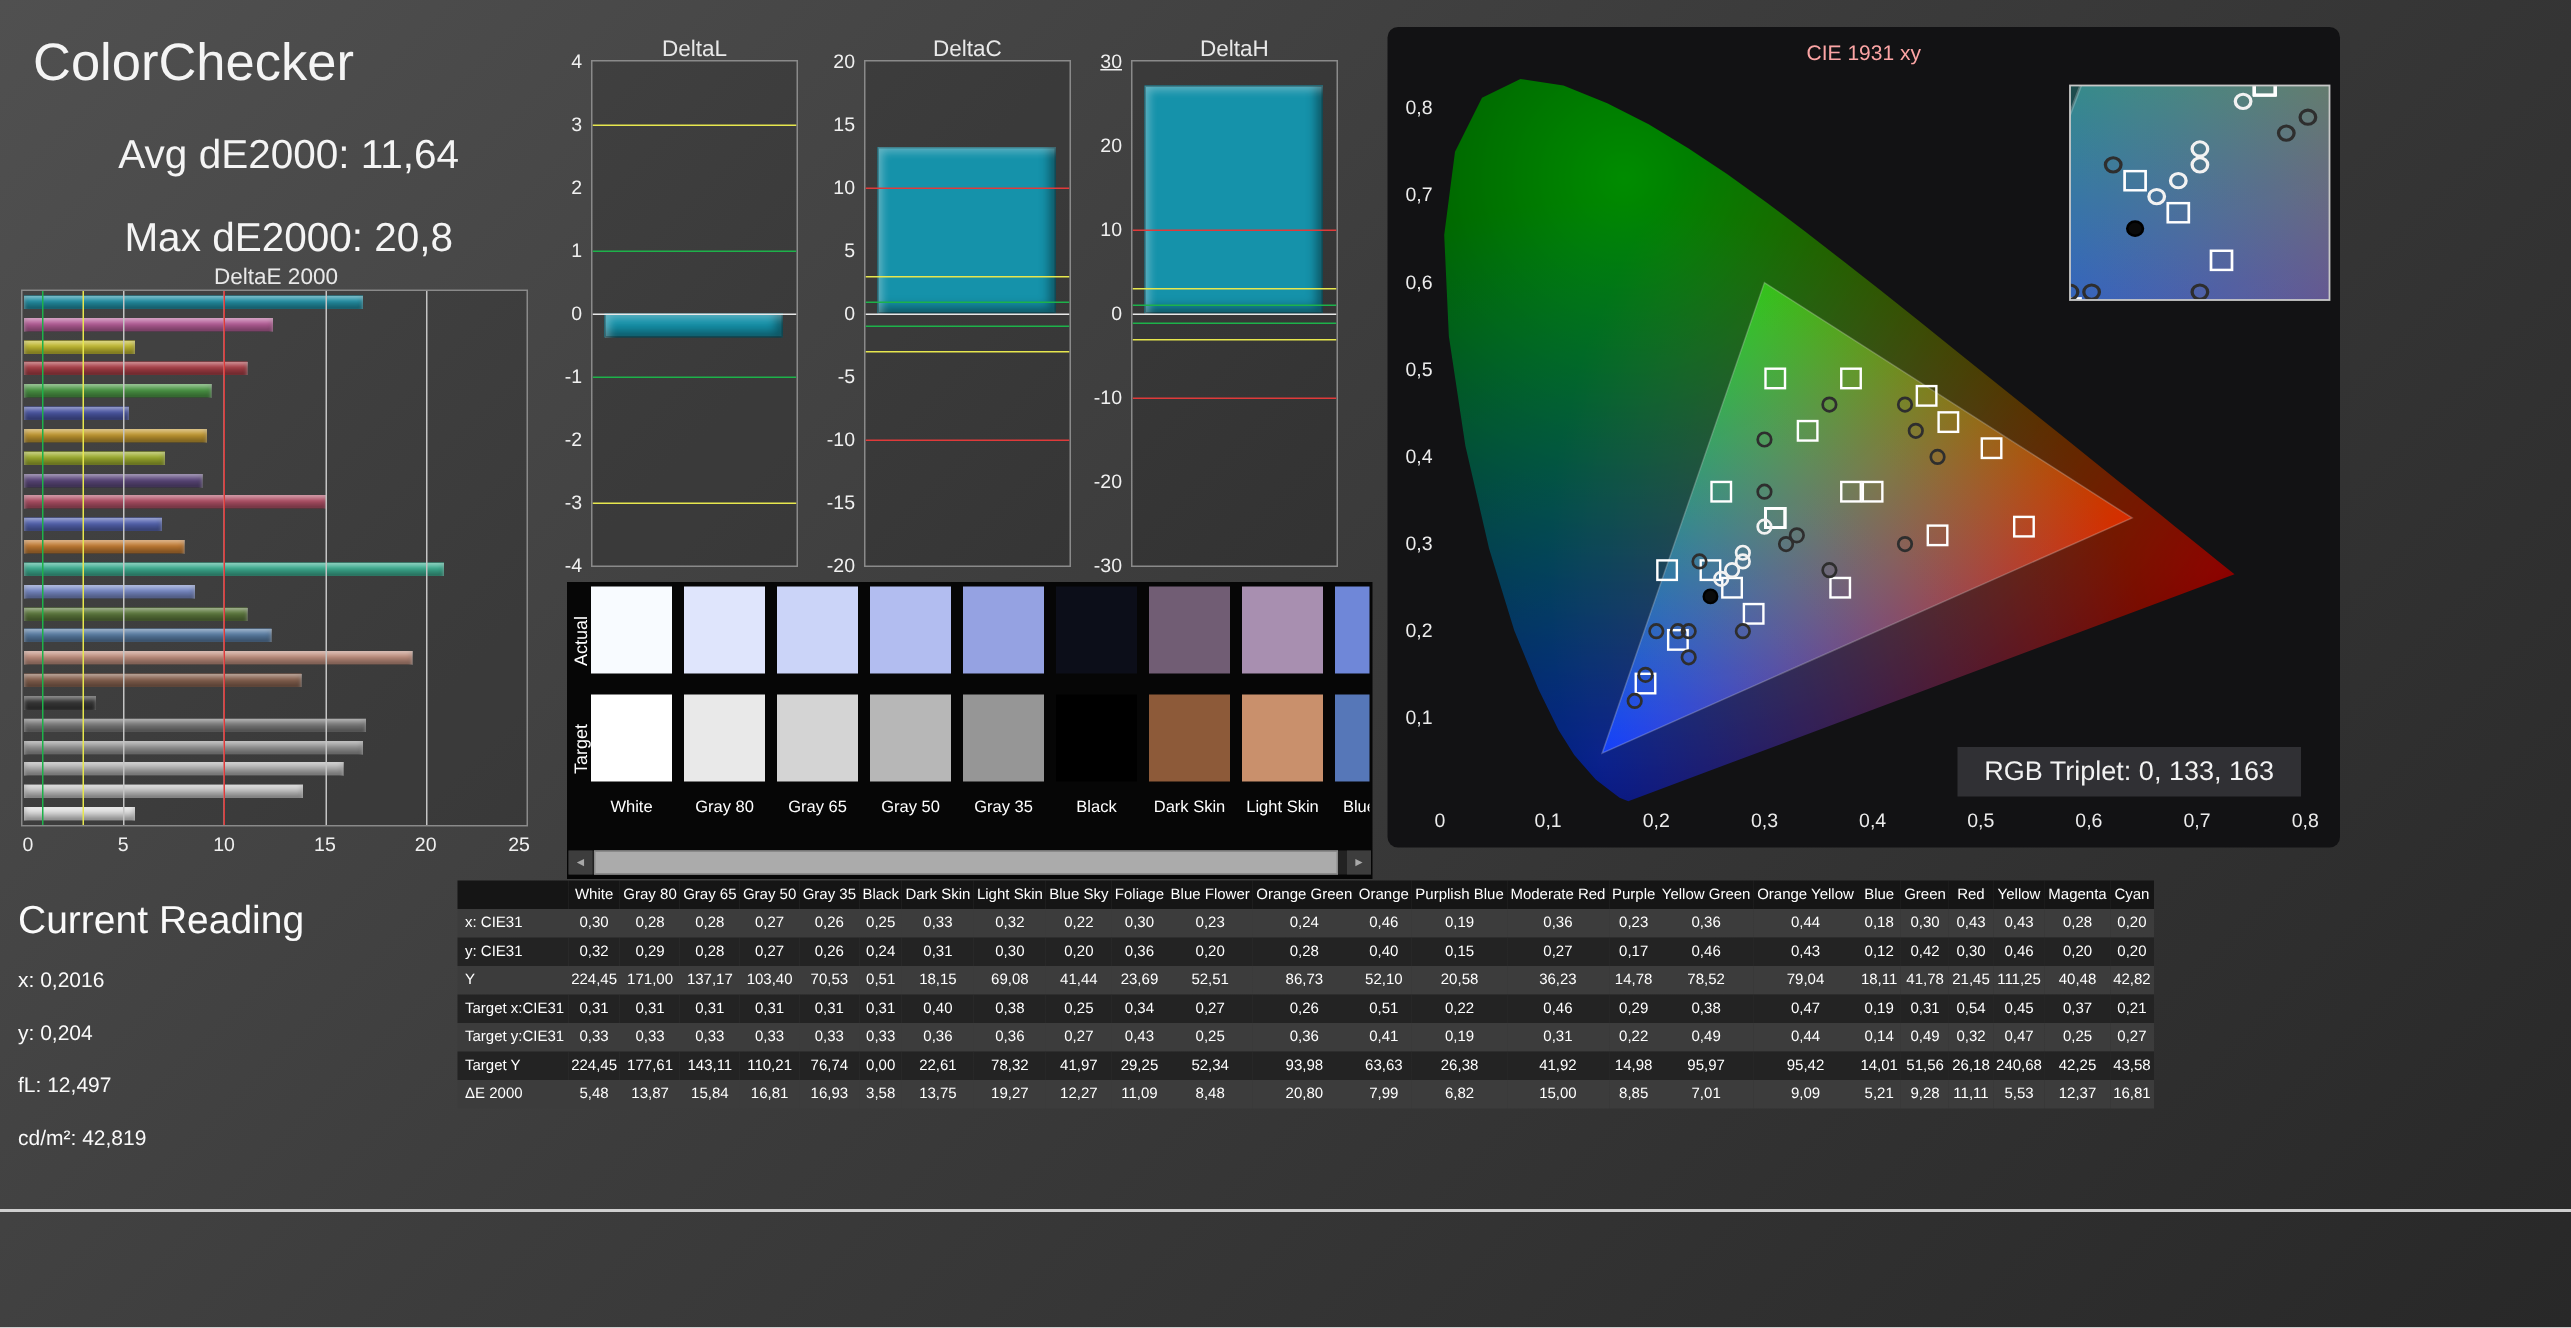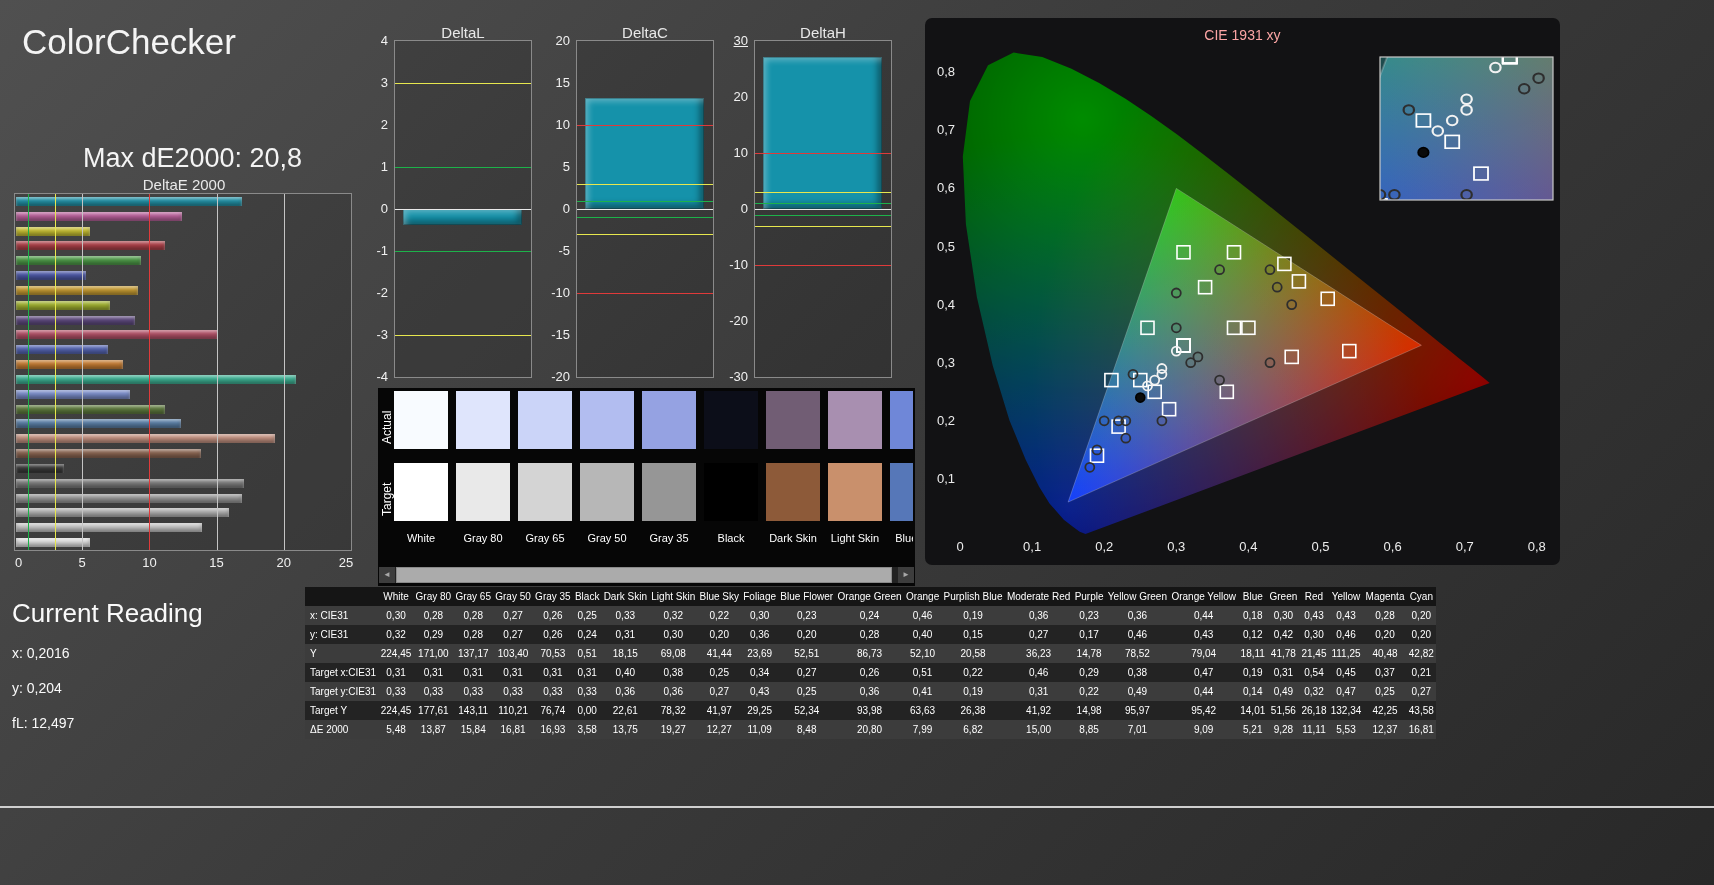--- a/index.html
+++ b/index.html
@@ -66,20 +66,21 @@
   tbody tr:nth-child(odd){background:#3c3c3c}
   tbody tr:nth-child(even){background:#232323}
   .lbl{text-align:left;padding-left:5px}
   .bline{left:0;top:806px;width:1714px;height:2px;background:#cfcfcf}
 </style>
 </head>
 <body>
 
 <div class="stage">
   <div class="abs app-title">ColorChecker</div>
+  <div class="abs hdr-line avg">Avg dE2000: 11,64</div>
   <div class="abs hdr-line max">Max dE2000: 20,8</div>
 
   <div class="abs de-chart">
     <div class="chart-title">DeltaE 2000</div>
     <div class="de-plot">
         <div class="de-bar" style="top: 2.9px; width: 225.9px; background: rgb(35, 145, 166);"></div>
         <div class="de-bar" style="top: 17.8px; width: 166.3px; background: rgb(184, 96, 154);"></div>
         <div class="de-bar" style="top: 32.6px; width: 74.3px; background: rgb(196, 188, 50);"></div>
         <div class="de-bar" style="top: 47.4px; width: 149.3px; background: rgb(172, 64, 72);"></div>
         <div class="de-bar" style="top: 62.3px; width: 124.7px; background: rgb(78, 154, 72);"></div>
@@ -430,27 +431,29 @@
           <circle cx="164.8" cy="449.3" r="2.6" fill="none" stroke="#2e2e2e" stroke-width="1.1"></circle>
           <circle cx="251.3" cy="275.0" r="2.6" fill="none" stroke="#2e2e2e" stroke-width="1.1"></circle>
           <circle cx="345.0" cy="344.7" r="2.6" fill="none" stroke="#2e2e2e" stroke-width="1.1"></circle>
           <circle cx="345.0" cy="251.7" r="2.6" fill="none" stroke="#2e2e2e" stroke-width="1.1"></circle>
           <circle cx="236.9" cy="402.8" r="2.6" fill="none" stroke="#2e2e2e" stroke-width="1.1"></circle>
           <circle cx="179.2" cy="402.8" r="2.6" fill="none" stroke="#2e2e2e" stroke-width="1.1"></circle>
         </svg>
         <rect x="455" y="39" width="173" height="143" fill="none" stroke="#c8c8c8" stroke-width="1.2"></rect>
       </svg>
     <div class="cie-title">CIE 1931 xy</div>
+    <div class="rgb-box">RGB Triplet: 0, 133, 163</div>
   </div>
 
   <div class="abs reading">
     <div class="rd-title">Current Reading</div>
     <div class="rd-line">x: 0,2016</div>
     <div class="rd-line">y: 0,204</div>
     <div class="rd-line">fL: 12,497</div>
+    <div class="rd-line">cd/m²: 42,819</div>
   </div>
 
   <div class="abs table-wrap">
     <table>
         <thead>
           <tr>
             <th class="lbl"></th>
             <th>White</th>
             <th>Gray 80</th>
             <th>Gray 65</th>
@@ -629,21 +632,21 @@
             <td>93,98</td>
             <td>63,63</td>
             <td>26,38</td>
             <td>41,92</td>
             <td>14,98</td>
             <td>95,97</td>
             <td>95,42</td>
             <td>14,01</td>
             <td>51,56</td>
             <td>26,18</td>
-            <td>132,34</td>
+            <td>240,68</td>
             <td>42,25</td>
             <td>43,58</td>
           </tr>
           <tr>
             <td class="lbl">ΔE 2000</td>
             <td>5,48</td>
             <td>13,87</td>
             <td>15,84</td>
             <td>16,81</td>
             <td>16,93</td>

